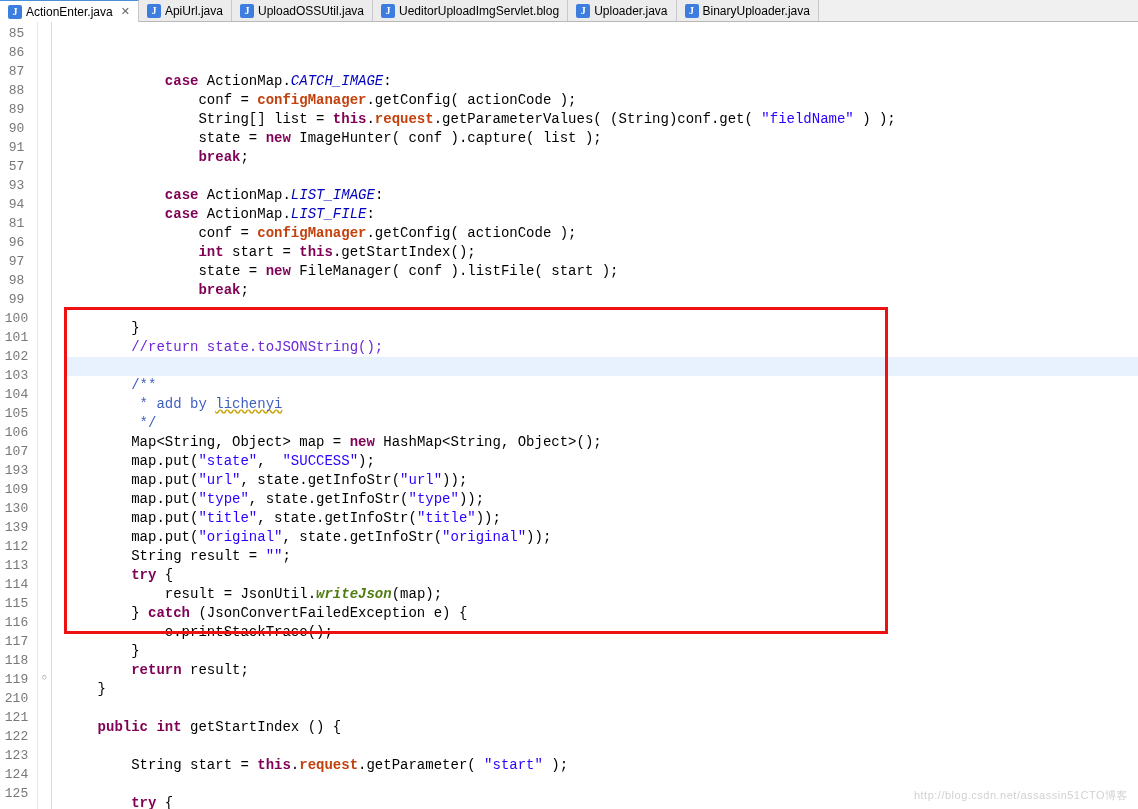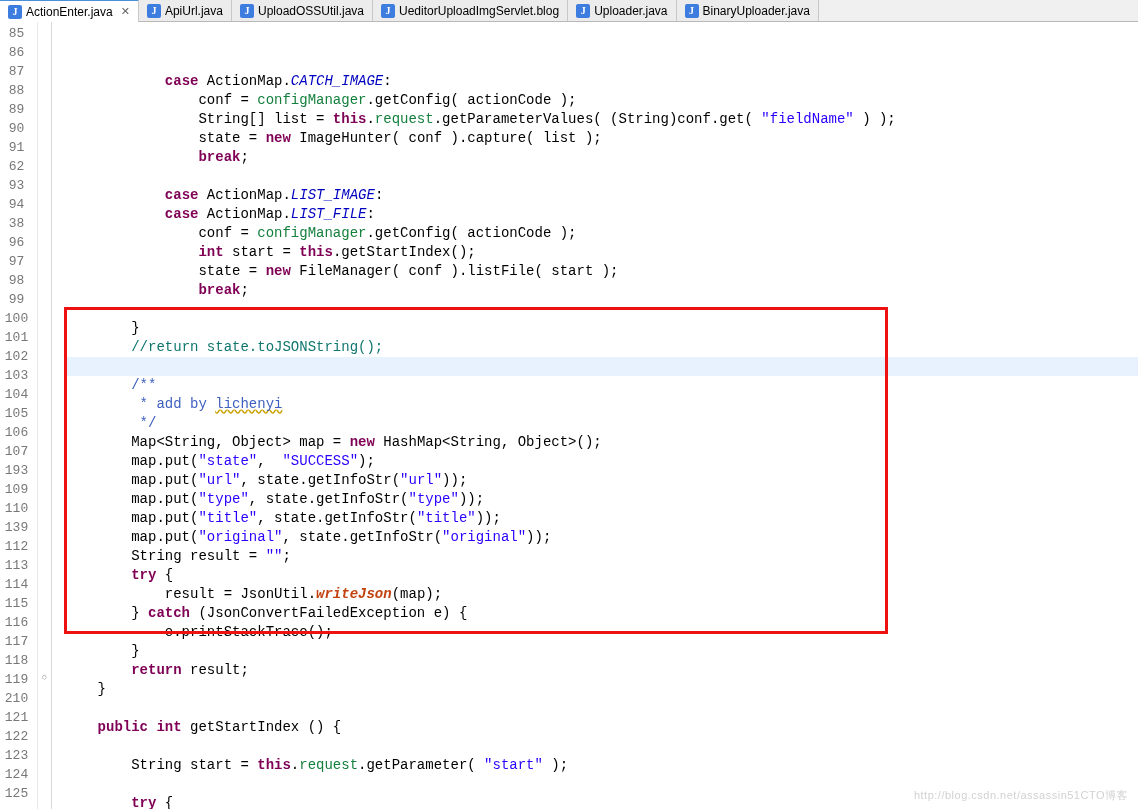--- a/index.html
+++ b/index.html
@@ -91,25 +91,25 @@
   .code {
     flex: 1;
     padding-top: 2px;
     white-space: pre;
     position: relative;
   }
   .code .line { height: 19px; line-height: 19px; }
   .line.selected { background: #e8f2fe; }
   .kw { color: #7f0055; font-weight: bold; }
   .str { color: #2a00ff; }
-  .com { color: #0f766e; }
+  .com { color: #6d28d9; }
   .doc { color: #3f5fbf; }
-  .fld { color: #15803d; }
+  .fld { color: #c2410c; font-weight: bold; }
   .fldi { color: #0000c0; font-style: italic; }
-  .sti { font-style: italic; font-weight: bold; color: #c2410c; }
+  .sti { font-style: italic; font-weight: bold; color: #4d7c0f; }
   .redbox {
     position: absolute;
     border: 3px solid #e11;
     pointer-events: none;
   }
   .underline { text-decoration: underline wavy #c8a000; text-decoration-skip-ink: none; }
   .watermark {
     position: absolute;
     right: 10px;
     bottom: 6px;
@@ -152,39 +152,39 @@
 
 <div class="editor">
   <div class="gutter" id="gutter">
       <div>85</div>
       <div>86</div>
       <div>87</div>
       <div>88</div>
       <div>89</div>
       <div>90</div>
       <div>91</div>
-      <div>62</div>
+      <div>57</div>
       <div>93</div>
       <div>94</div>
-      <div>38</div>
+      <div>81</div>
       <div>96</div>
       <div>97</div>
       <div>98</div>
       <div>99</div>
       <div>100</div>
       <div>101</div>
       <div>102</div>
       <div>103</div>
       <div>104</div>
       <div>105</div>
       <div>106</div>
       <div>107</div>
       <div>193</div>
       <div>109</div>
-      <div>110</div>
+      <div>130</div>
       <div>139</div>
       <div>112</div>
       <div>113</div>
       <div>114</div>
       <div>115</div>
       <div>116</div>
       <div>117</div>
       <div>118</div>
       <div>119</div>
       <div>210</div>

